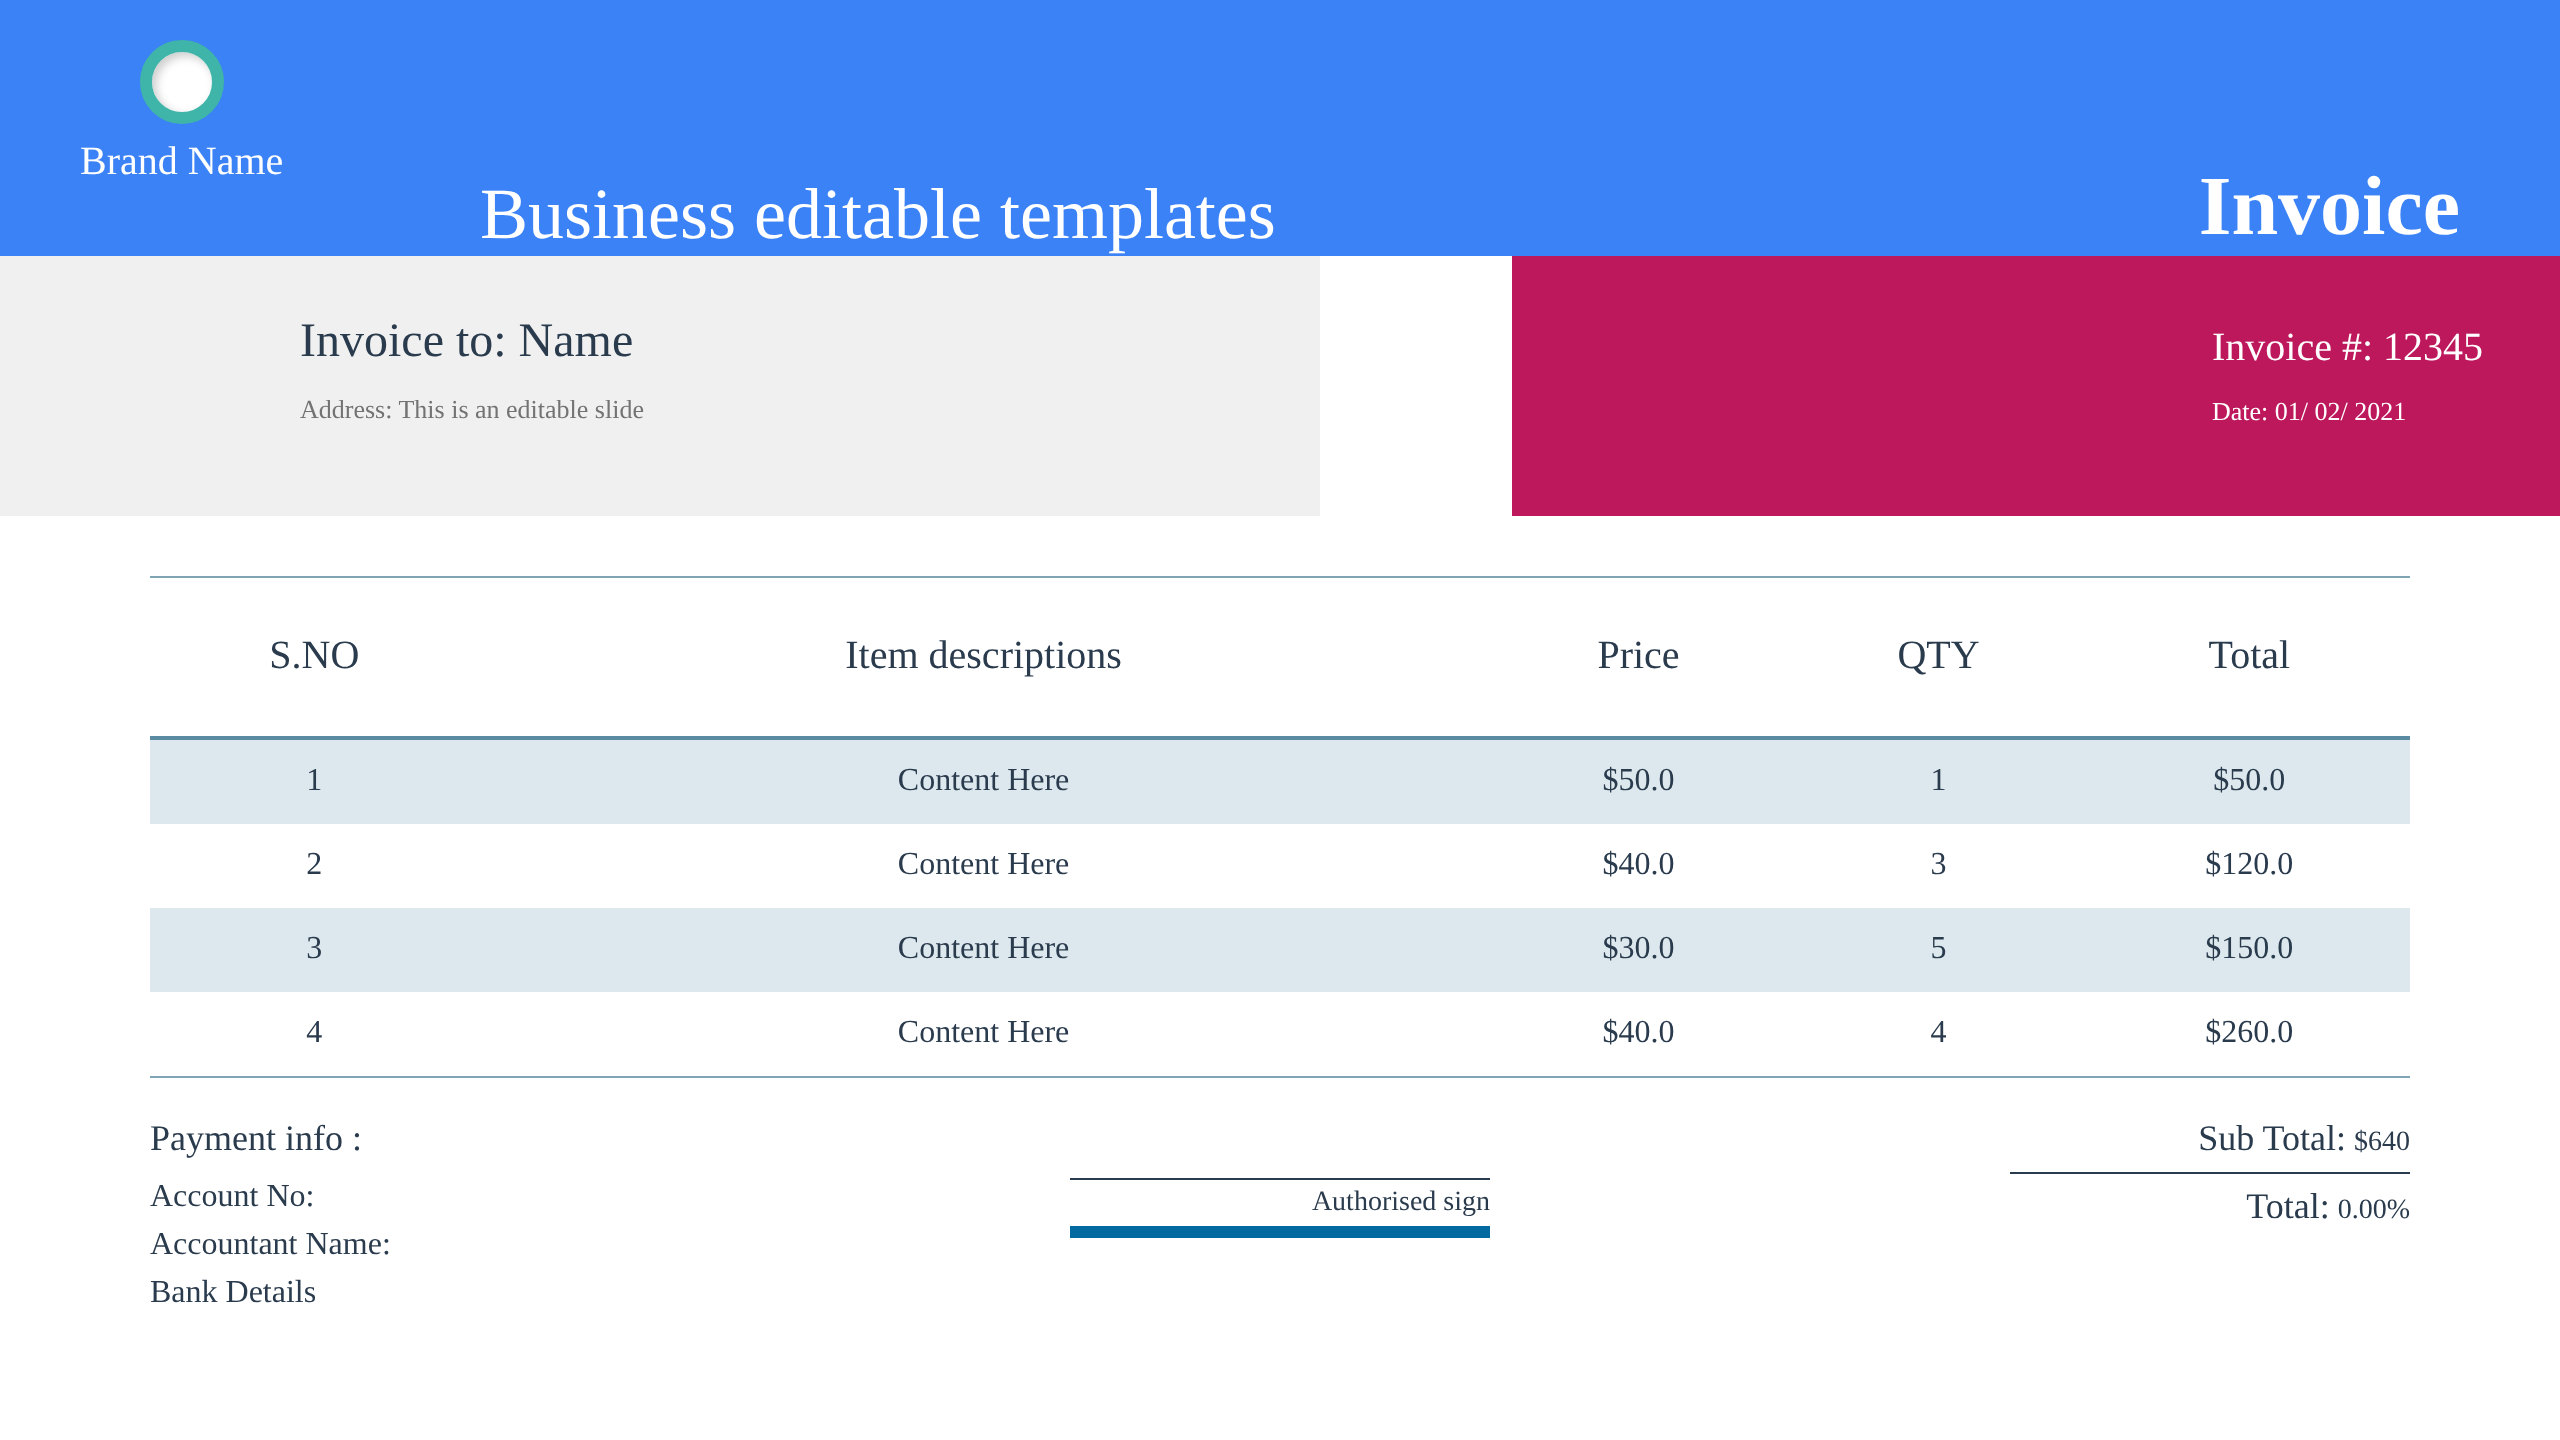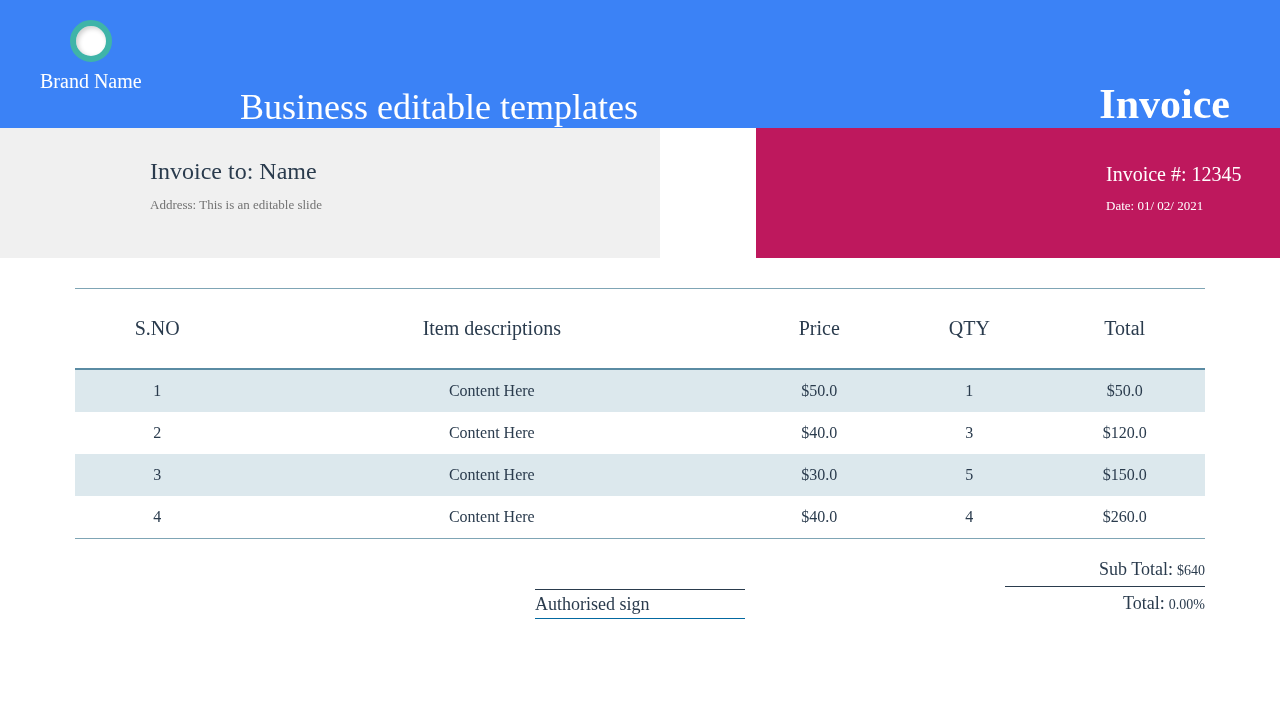--- a/index.html
+++ b/index.html
@@ -19,21 +19,21 @@
 .inv-date{font-size:13px}
 .table{margin:30px 75px 0;border-collapse:collapse;width:1130px}
 .table th{font-size:20px;color:#2a3b4d;font-weight:normal;padding:28px 0;border-top:1px solid #7fa5b5;border-bottom:2px solid #5a8ba3;text-align:center}
 .table td{font-size:16px;color:#2a3b4d;padding:12px 0;text-align:center}
 .table tr.odd td{background:#dce8ed}
 .table-bottom{border-bottom:1px solid #7fa5b5}
 .footer{margin:20px 75px 0;display:flex;color:#2a3b4d;position:relative;height:120px}
 .pay-info{font-size:16px}
 .pay-info .hd{font-size:18px;margin-bottom:10px}
 .pay-info div{margin-bottom:6px}
-.sign{position:absolute;left:460px;top:35px;width:210px;text-align:left;font-size:18px;border-bottom:1px solid #0369a1;padding-bottom:3px}
+.sign{position:absolute;left:460px;top:35px;width:210px;text-align:right;font-size:14px;border-bottom:6px solid #0369a1;padding-bottom:3px}
 .sign-line-top{position:absolute;left:460px;top:30px;width:210px;border-top:1px solid #2a3b4d}
 .totals{position:absolute;right:0;top:0;text-align:right;font-size:16px}
 .totals .row{margin-bottom:6px}
 .totals .lbl{font-size:18px}
 .totals .val{font-size:14px}
 .totals .rule{border-top:1px solid #2a3b4d;width:200px;margin:6px 0 6px auto}
 </style>
 </head>
 <body>
 
@@ -93,20 +93,26 @@
         <td>4</td>
         <td>Content Here</td>
         <td>$40.0</td>
         <td>4</td>
         <td>$260.0</td>
       </tr>
     </tbody>
 </table>
 
 <div class="footer">
+  <div class="pay-info">
+    <div class="hd">Payment info :</div>
+    <div>Account No:</div>
+    <div>Accountant Name:</div>
+    <div>Bank Details</div>
+  </div>
   <div class="sign-line-top"></div>
   <div class="sign">Authorised sign</div>
   <div class="totals">
     <div class="row"><span class="lbl">Sub Total:</span> <span class="val">$640</span></div>
     <div class="rule"></div>
     <div class="row"><span class="lbl">Total:</span> <span class="val">0.00%</span></div>
   </div>
 </div>
 
 </body></html>

